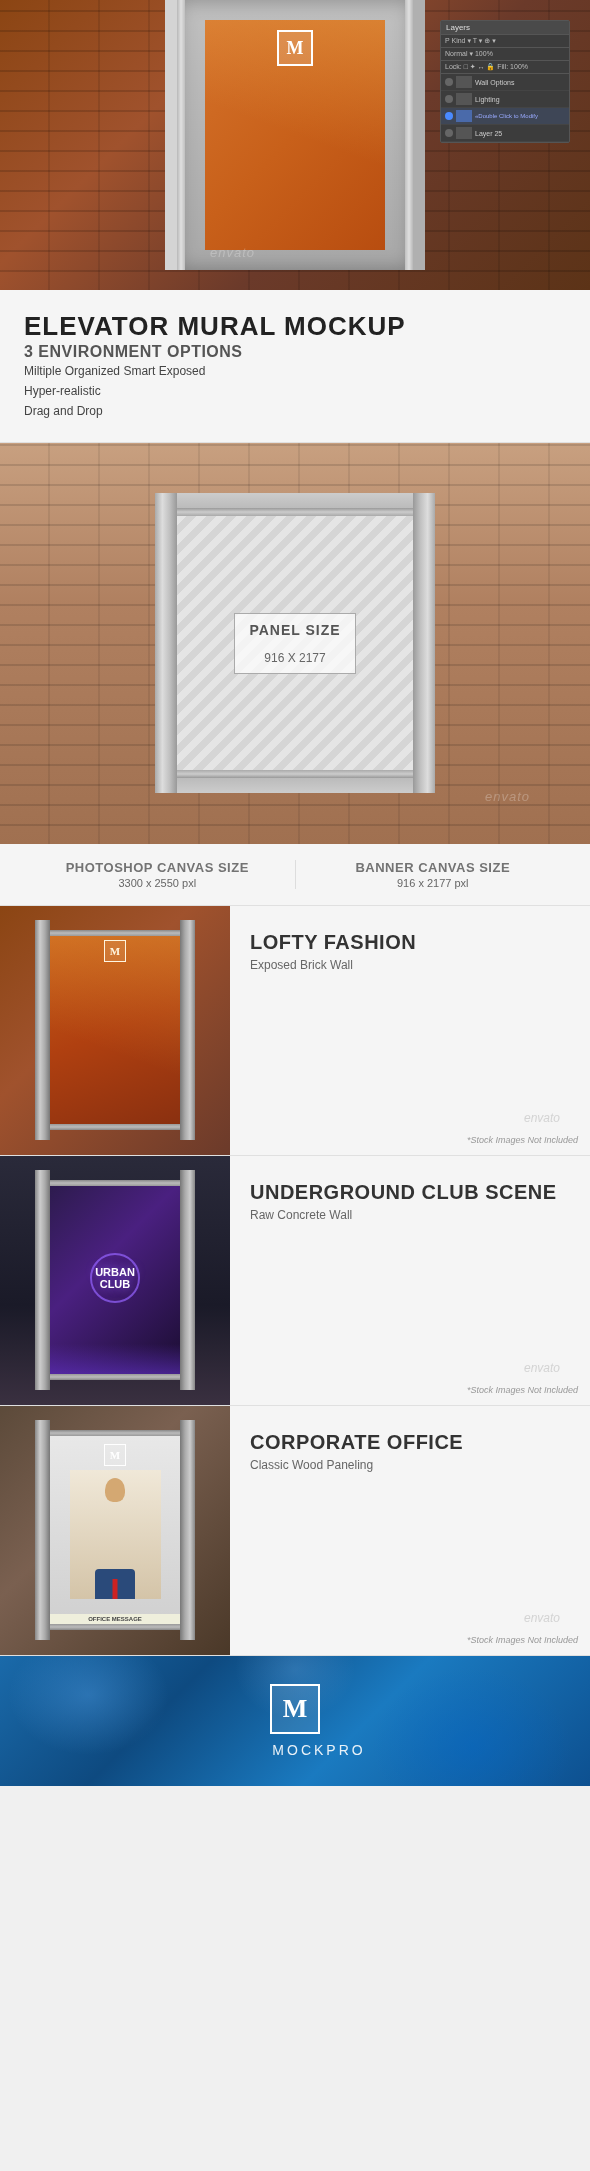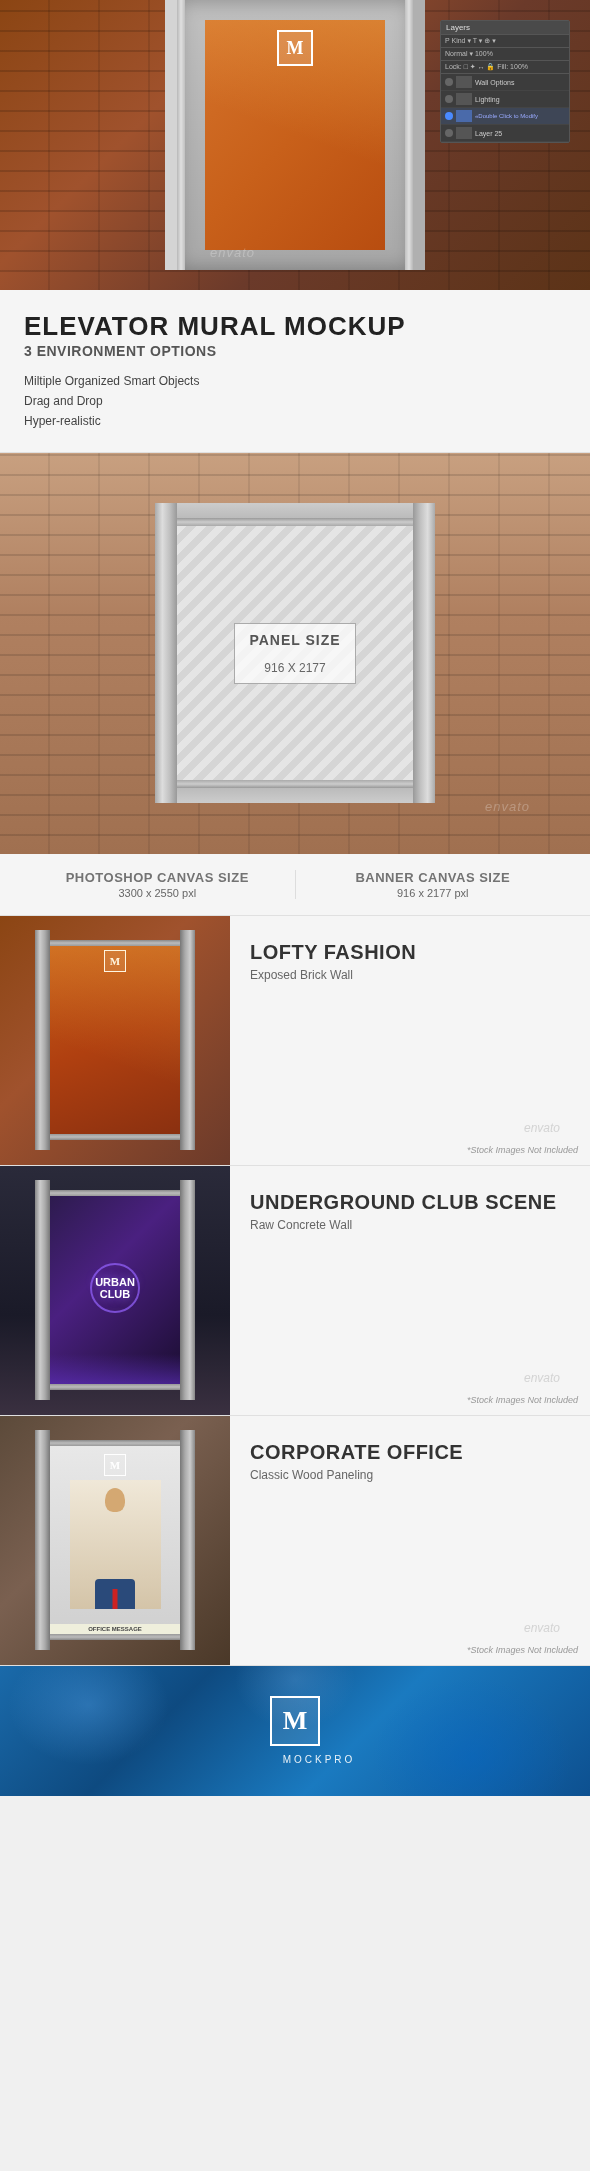--- a/index.html
+++ b/index.html
@@ -170,27 +170,26 @@
     }
     .info-title {
       font-size: 26px;
       font-weight: 900;
       color: #222;
       letter-spacing: 1px;
       text-transform: uppercase;
       line-height: 1.1;
     }
     .info-subtitle {
-      font-size: 14px;
+      font-size: 16px;
       font-weight: 700;
       color: #555;
       text-transform: uppercase;
       letter-spacing: 0.5px;
       margin-top: 2px;
-      margin-bottom: 12px;
     }
     .info-features {
       list-style: none;
     }
     .info-features li {
       font-size: 12px;
       color: #444;
       line-height: 1.7;
     }
 
@@ -606,21 +605,21 @@
       z-index: 2;
     }
     .footer-m {
       color: white;
       font-weight: bold;
       font-size: 26px;
       font-family: serif;
     }
     .footer-brand {
       color: rgba(255,255,255,0.9);
-      font-size: 10px;
+      font-size: 14px;
       letter-spacing: 3px;
       text-transform: uppercase;
       position: relative;
       z-index: 2;
       padding-left: 48px;
     }
     .small-elev-flex {
       display: flex;
       flex-direction: column;
       position: absolute;
@@ -678,23 +677,23 @@
     </div>
   </div>
 
   <div class="envato-watermark" style="bottom:30px;left:210px;">envato</div>
 </div>
 
 <div class="info-section">
   <div class="info-title">ELEVATOR MURAL MOCKUP</div>
   <div class="info-subtitle">3 ENVIRONMENT OPTIONS</div>
   <ul class="info-features">
-    <li>Miltiple Organized Smart Objects</li>
+    <li>Miltiple Organized Smart Exposed</li>
+    <li>Hyper-realistic</li>
     <li>Drag and Drop</li>
-    <li>Hyper-realistic</li>
   </ul>
 </div>
 
 <div class="mockup-section">
   <div class="mockup-brick"></div>
 
   <div class="elevator-mockup">
     <div class="elev-frame-left"></div>
     <div class="elev-frame-right"></div>
     <div class="elev-frame-top"></div>

